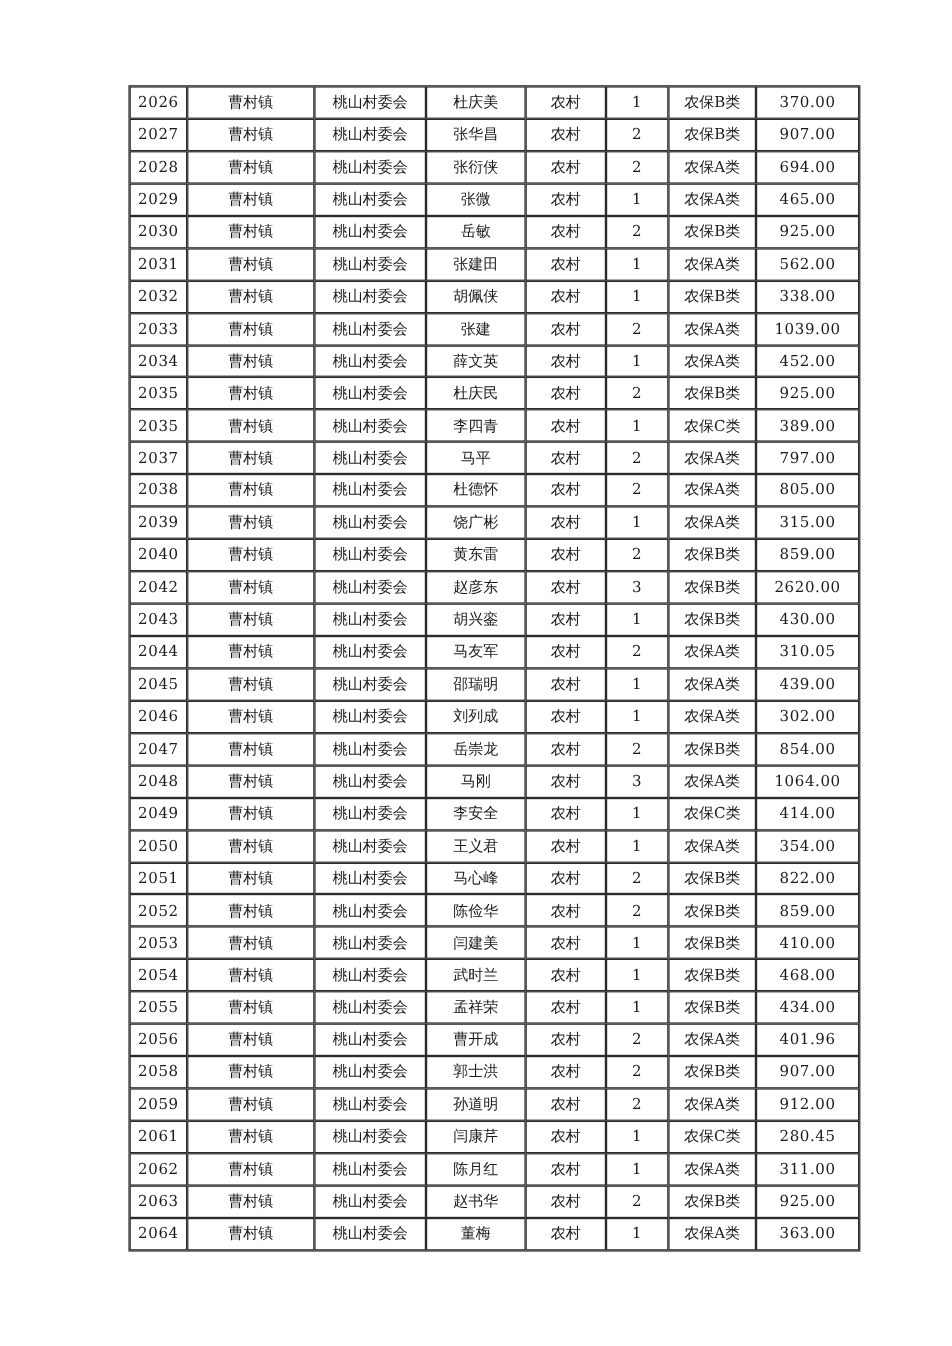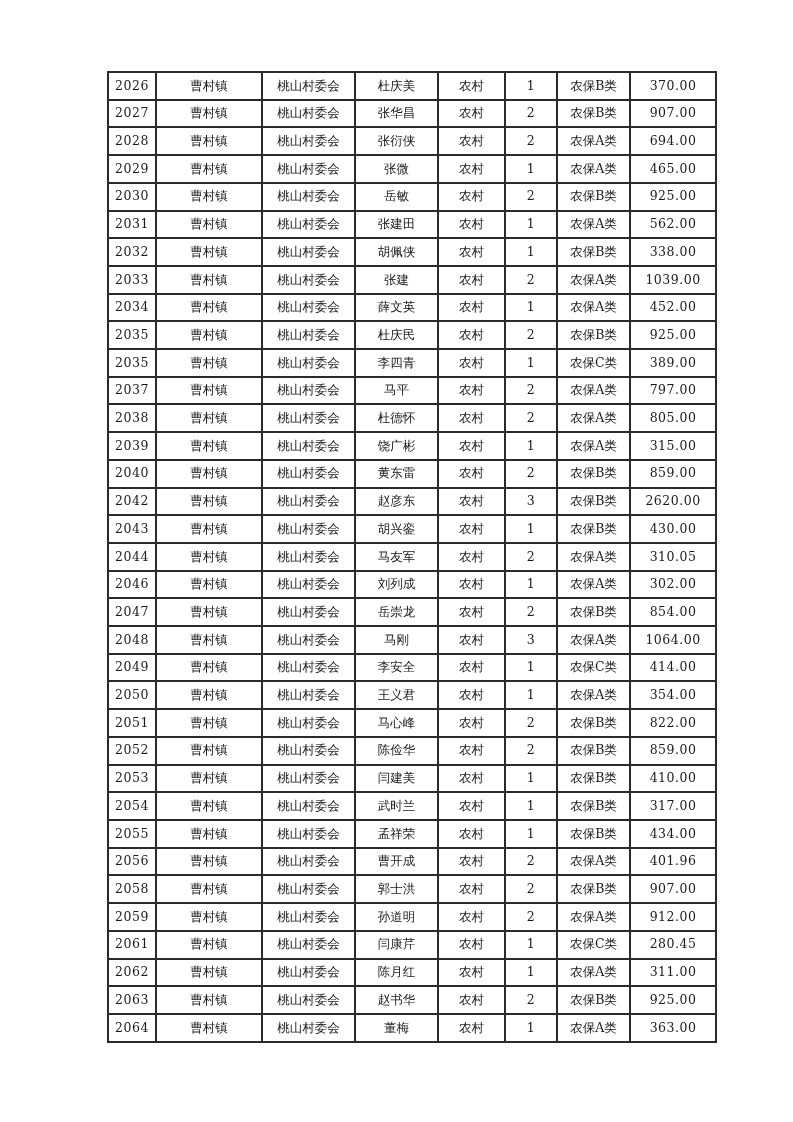--- a/index.html
+++ b/index.html
@@ -232,20 +232,30 @@
           <td class="num">2044</td>
           <td>曹村镇</td>
           <td>桃山村委会</td>
           <td>马友军</td>
           <td>农村</td>
           <td class="num">2</td>
           <td>农保A类</td>
           <td class="num">310.05</td>
         </tr>
         <tr>
+          <td class="num">2045</td>
+          <td>曹村镇</td>
+          <td>桃山村委会</td>
+          <td>邵瑞明</td>
+          <td>农村</td>
+          <td class="num">1</td>
+          <td>农保A类</td>
+          <td class="num">439.00</td>
+        </tr>
+        <tr>
           <td class="num">2046</td>
           <td>曹村镇</td>
           <td>桃山村委会</td>
           <td>刘列成</td>
           <td>农村</td>
           <td class="num">1</td>
           <td>农保A类</td>
           <td class="num">302.00</td>
         </tr>
         <tr>
@@ -319,21 +329,21 @@
           <td class="num">410.00</td>
         </tr>
         <tr>
           <td class="num">2054</td>
           <td>曹村镇</td>
           <td>桃山村委会</td>
           <td>武时兰</td>
           <td>农村</td>
           <td class="num">1</td>
           <td>农保B类</td>
-          <td class="num">317.00</td>
+          <td class="num">468.00</td>
         </tr>
         <tr>
           <td class="num">2055</td>
           <td>曹村镇</td>
           <td>桃山村委会</td>
           <td>孟祥荣</td>
           <td>农村</td>
           <td class="num">1</td>
           <td>农保B类</td>
           <td class="num">434.00</td>

